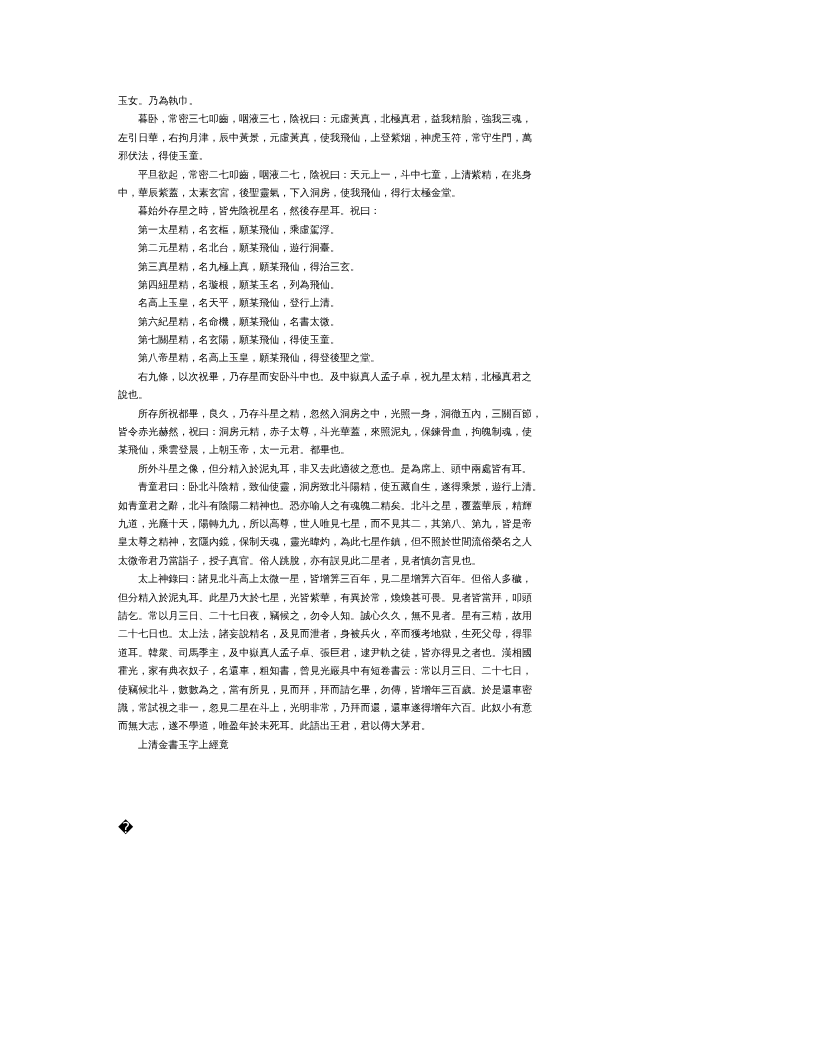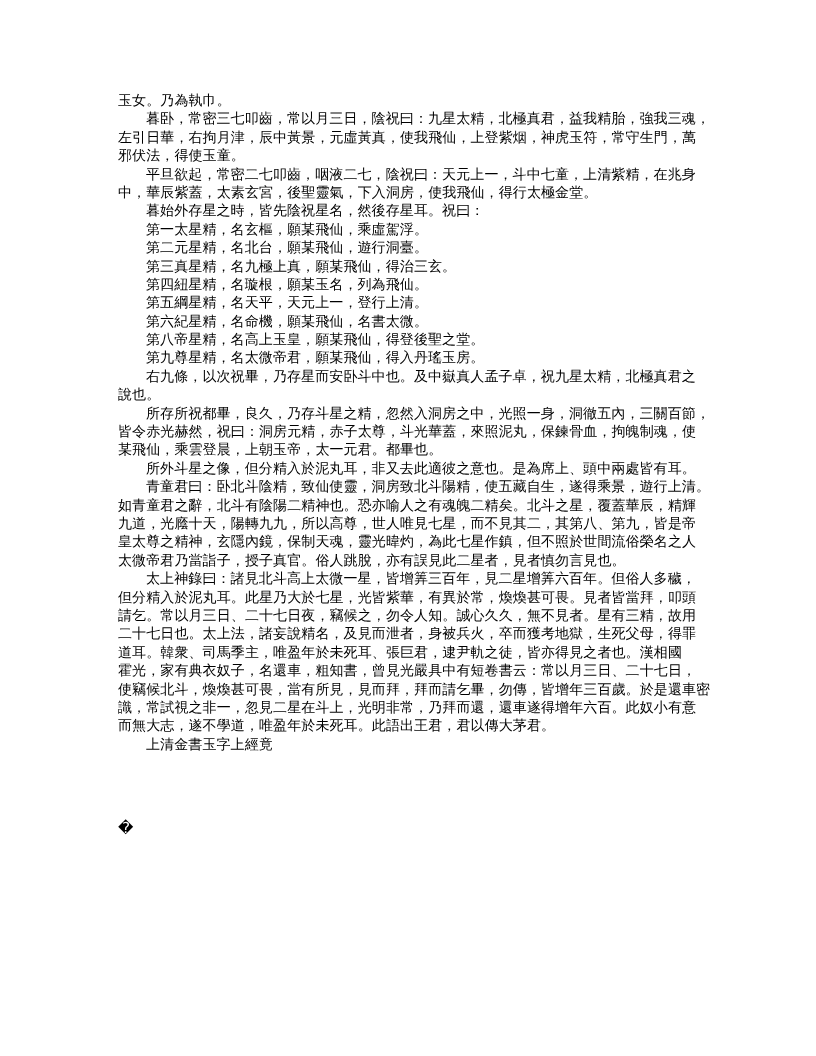--- a/index.html
+++ b/index.html
@@ -16,21 +16,21 @@
     font-family: "Liberation Serif", "DejaVu Serif", serif;
     color: #000000;
   }
   .text-block {
     position: absolute;
     left: 118px;
     top: 92px;
     width: 586px;
   }
   .text-line {
-    font-size: 14px;
+    font-size: 10px;
     line-height: 18.4px;
     height: 18.4px;
     white-space: nowrap;
     letter-spacing: 0.1px;
     color: #000000;
   }
   .text-line.indent {
     text-indent: 2em;
   }
   .replacement-glyph {
@@ -42,50 +42,50 @@
     line-height: 18px;
     color: #000000;
   }
 </style>
 </head>
 <body>
 
 <div class="page">
   <div class="text-block" id="text-block">
       <div class="text-line">玉女。乃為執巾。</div>
-      <div class="text-line indent">暮卧，常密三七叩齒，常以月三日，陰祝曰：九星太精，北極真君，益我精胎，強我三魂，</div>
+      <div class="text-line indent">暮卧，常密三七叩齒，咽液三七，陰祝曰：元虛黃真，北極真君，益我精胎，強我三魂，</div>
       <div class="text-line">左引日華，右拘月津，辰中黃景，元虛黃真，使我飛仙，上登紫烟，神虎玉符，常守生門，萬</div>
       <div class="text-line">邪伏法，得使玉童。</div>
       <div class="text-line indent">平旦欲起，常密二七叩齒，咽液二七，陰祝曰：天元上一，斗中七童，上清紫精，在兆身</div>
       <div class="text-line">中，華辰紫蓋，太素玄宮，後聖靈氣，下入洞房，使我飛仙，得行太極金堂。</div>
       <div class="text-line indent">暮始外存星之時，皆先陰祝星名，然後存星耳。祝曰：</div>
       <div class="text-line indent">第一太星精，名玄樞，願某飛仙，乘虛駕浮。</div>
       <div class="text-line indent">第二元星精，名北台，願某飛仙，遊行洞臺。</div>
       <div class="text-line indent">第三真星精，名九極上真，願某飛仙，得治三玄。</div>
       <div class="text-line indent">第四紐星精，名璇根，願某玉名，列為飛仙。</div>
-      <div class="text-line indent">第五綱星精，名天平，天元上一，登行上清。</div>
+      <div class="text-line indent">名高上玉皇，名天平，願某飛仙，登行上清。</div>
       <div class="text-line indent">第六紀星精，名命機，願某飛仙，名書太微。</div>
+      <div class="text-line indent">第七關星精，名玄陽，願某飛仙，得使玉童。</div>
       <div class="text-line indent">第八帝星精，名高上玉皇，願某飛仙，得登後聖之堂。</div>
-      <div class="text-line indent">第九尊星精，名太微帝君，願某飛仙，得入丹瑤玉房。</div>
       <div class="text-line indent">右九條，以次祝畢，乃存星而安卧斗中也。及中嶽真人孟子卓，祝九星太精，北極真君之</div>
       <div class="text-line">說也。</div>
       <div class="text-line indent">所存所祝都畢，良久，乃存斗星之精，忽然入洞房之中，光照一身，洞徹五內，三關百節，</div>
       <div class="text-line">皆令赤光赫然，祝曰：洞房元精，赤子太尊，斗光華蓋，來照泥丸，保鍊骨血，拘魄制魂，使</div>
       <div class="text-line">某飛仙，乘雲登晨，上朝玉帝，太一元君。都畢也。</div>
       <div class="text-line indent">所外斗星之像，但分精入於泥丸耳，非又去此適彼之意也。是為席上、頭中兩處皆有耳。</div>
       <div class="text-line indent">青童君曰：卧北斗陰精，致仙使靈，洞房致北斗陽精，使五藏自生，遂得乘景，遊行上清。</div>
       <div class="text-line">如青童君之辭，北斗有陰陽二精神也。恐亦喻人之有魂魄二精矣。北斗之星，覆蓋華辰，精輝</div>
       <div class="text-line">九道，光廕十天，陽轉九九，所以高尊，世人唯見七星，而不見其二，其第八、第九，皆是帝</div>
       <div class="text-line">皇太尊之精神，玄隱內鏡，保制天魂，靈光暐灼，為此七星作鎮，但不照於世間流俗榮名之人</div>
       <div class="text-line">太微帝君乃當詣子，授子真官。俗人跳脫，亦有誤見此二星者，見者慎勿言見也。</div>
       <div class="text-line indent">太上神錄曰：諸見北斗高上太微一星，皆增筭三百年，見二星增筭六百年。但俗人多穢，</div>
       <div class="text-line">但分精入於泥丸耳。此星乃大於七星，光皆紫華，有異於常，煥煥甚可畏。見者皆當拜，叩頭</div>
       <div class="text-line">請乞。常以月三日、二十七日夜，竊候之，勿令人知。誠心久久，無不見者。星有三精，故用</div>
       <div class="text-line">二十七日也。太上法，諸妄說精名，及見而泄者，身被兵火，卒而獲考地獄，生死父母，得罪</div>
-      <div class="text-line">道耳。韓衆、司馬季主，唯盈年於未死耳、張巨君，逮尹軌之徒，皆亦得見之者也。漢相國</div>
+      <div class="text-line">道耳。韓衆、司馬季主，及中嶽真人孟子卓、張巨君，逮尹軌之徒，皆亦得見之者也。漢相國</div>
       <div class="text-line">霍光，家有典衣奴子，名還車，粗知書，曾見光嚴具中有短卷書云：常以月三日、二十七日，</div>
-      <div class="text-line">使竊候北斗，煥煥甚可畏，當有所見，見而拜，拜而請乞畢，勿傳，皆增年三百歲。於是還車密</div>
+      <div class="text-line">使竊候北斗，數數為之，當有所見，見而拜，拜而請乞畢，勿傳，皆增年三百歲。於是還車密</div>
       <div class="text-line">識，常試視之非一，忽見二星在斗上，光明非常，乃拜而還，還車遂得增年六百。此奴小有意</div>
       <div class="text-line">而無大志，遂不學道，唯盈年於未死耳。此語出王君，君以傳大茅君。</div>
       <div class="text-line indent">上清金書玉字上經竟</div>
     </div>
   <div class="replacement-glyph">�</div>
 </div>
 
 </body></html>

